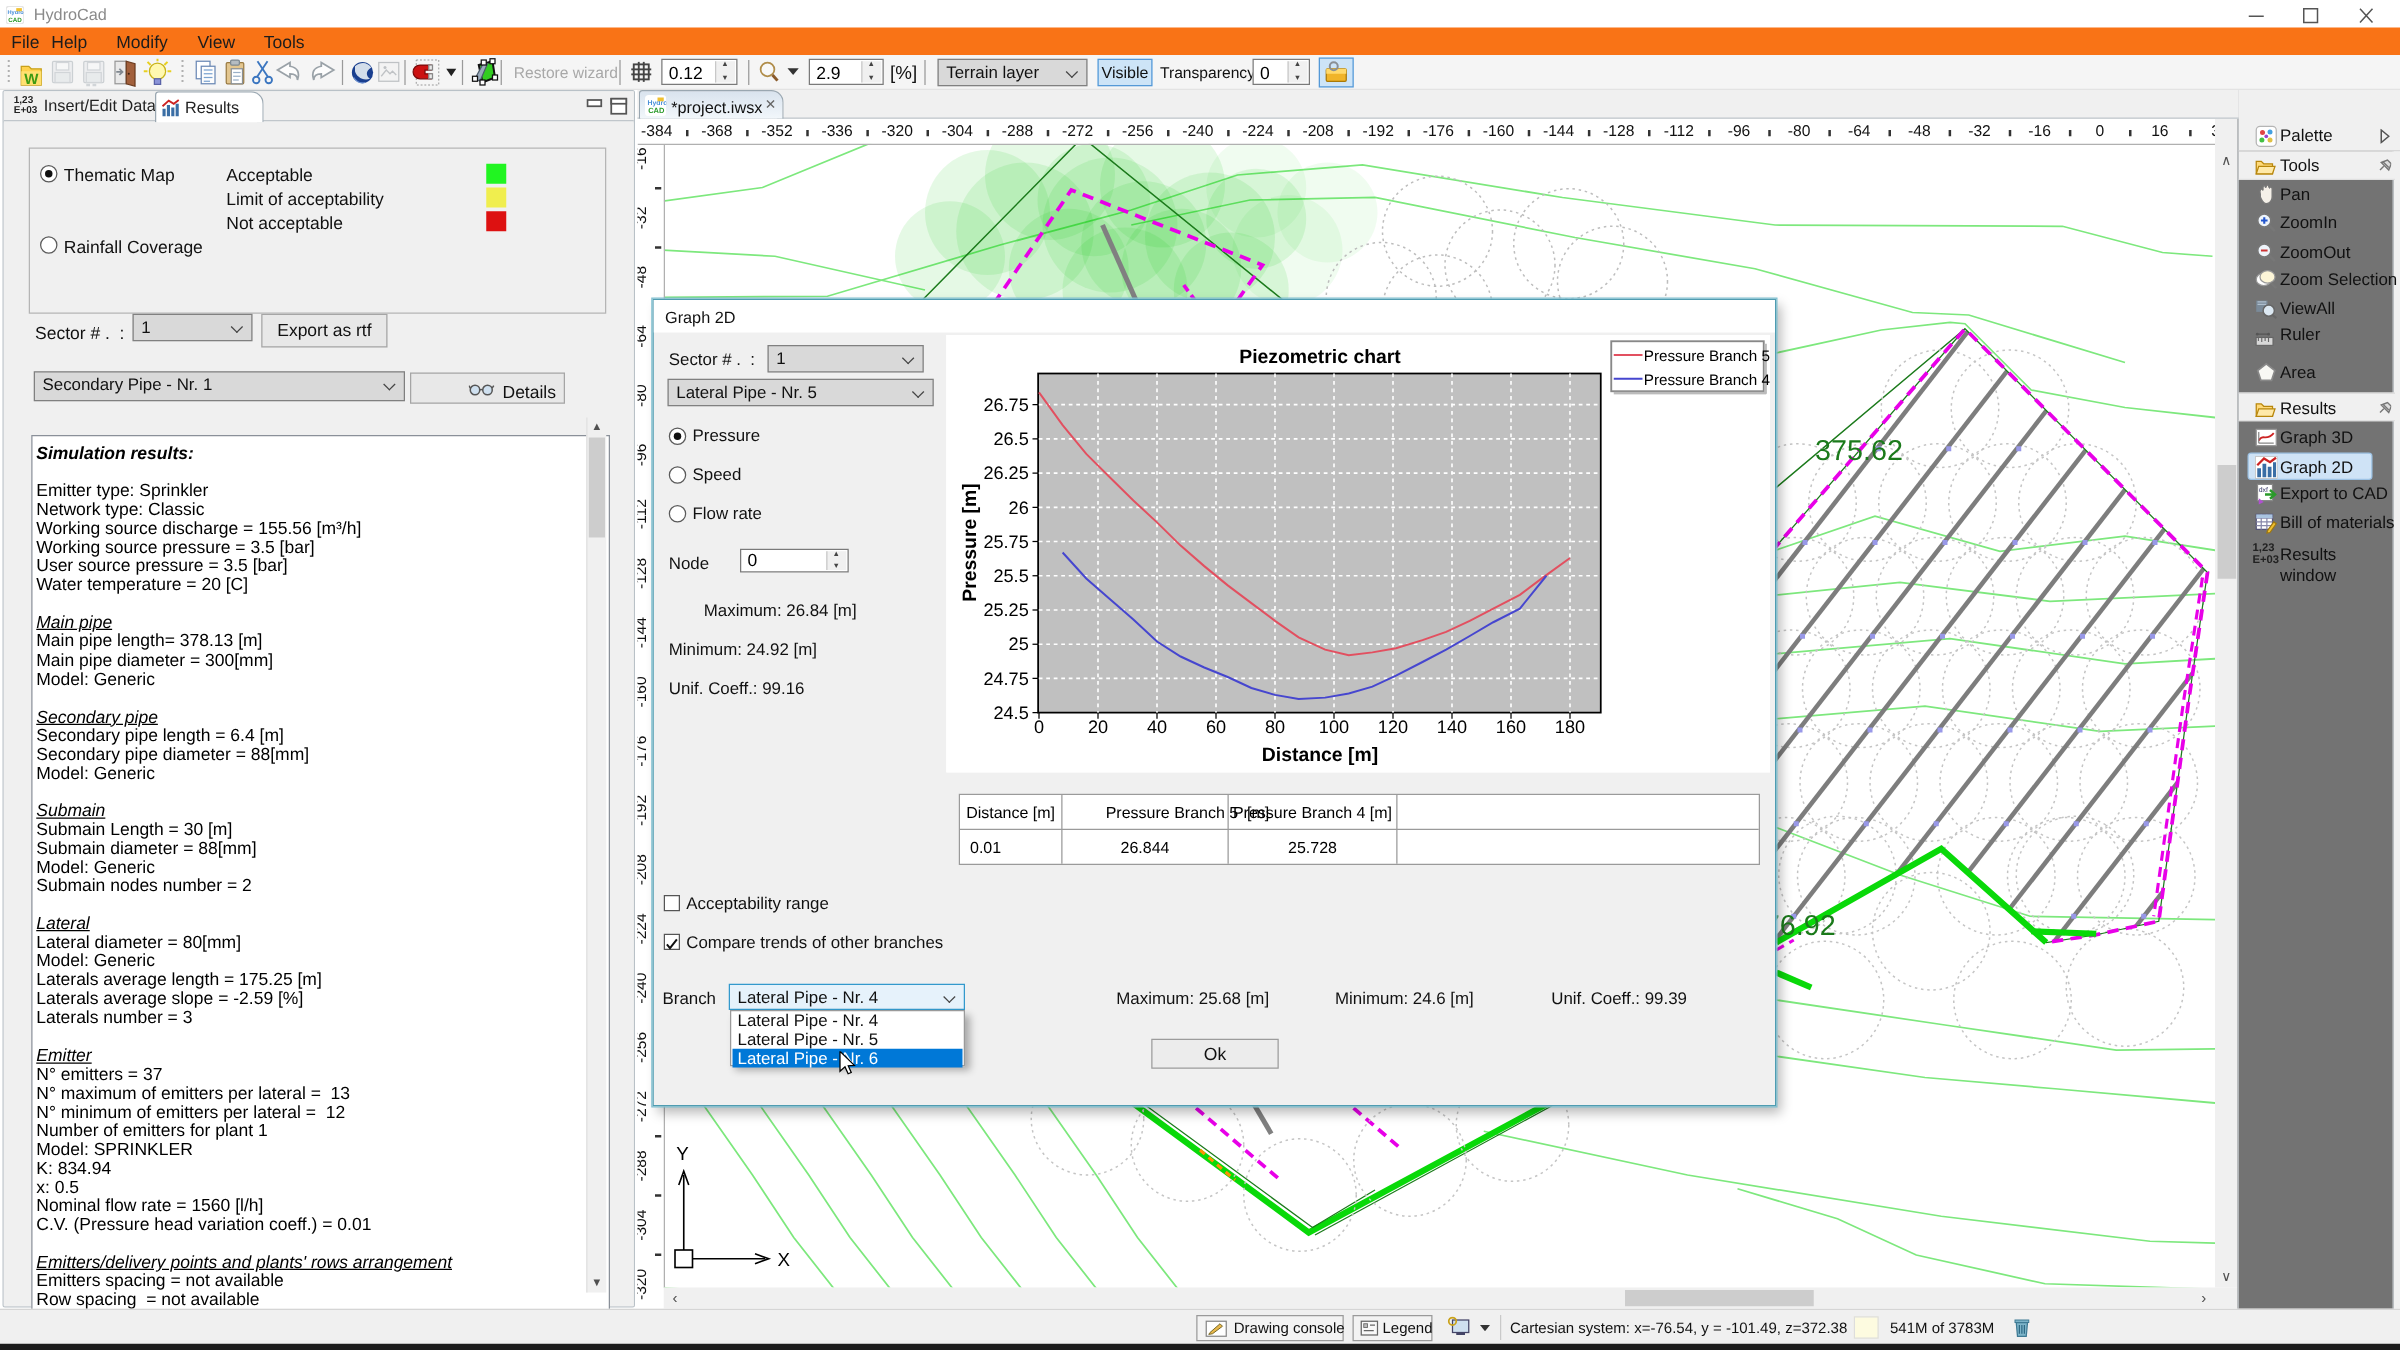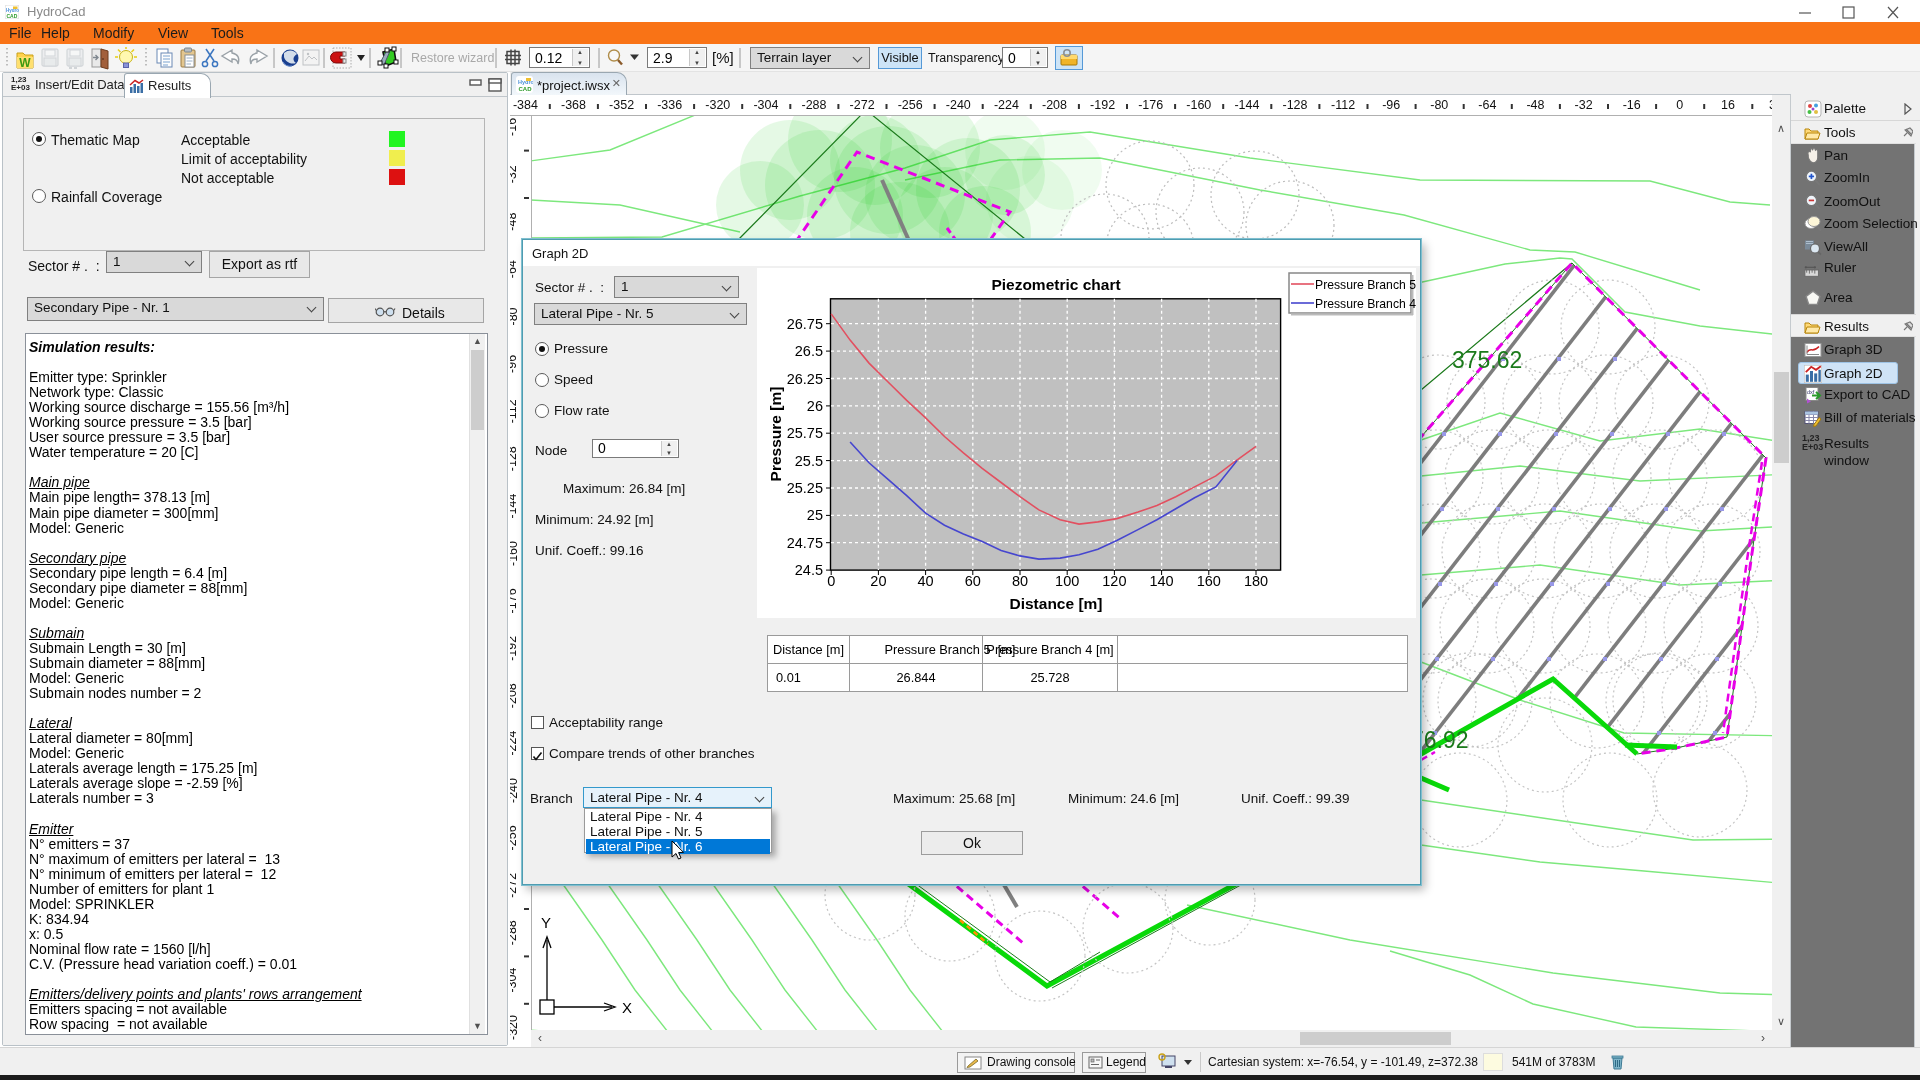--- a/index.html
+++ b/index.html
@@ -26,21 +26,21 @@
 #resultsbody { position:absolute; left:0; top:25px; width:504px; height:947px; background:#f0f0f0; }
 .gbox { position:absolute; border:1px solid #b5b5b5; }
 .radio { position:absolute; width:14px; height:14px; border:1px solid #5a5a5a; border-radius:50%; background:#fff; }
 .radio.sel:before { content:""; position:absolute; left:3px; top:3px; width:6px; height:6px; border-radius:50%; background:#111; }
 .lbl { position:absolute; font-size:14px; color:#111; white-space:nowrap; }
 .swatch { position:absolute; width:16px; height:16px; }
 .combo { position:absolute; background:#d9d9d9; border:1px solid #808080; font-size:13.5px; color:#111; }
 .combo .t { position:absolute; left:6px; top:2px; white-space:nowrap; }
 .combo .c { position:absolute; right:8px; top:6px; width:7px; height:7px; border-right:1.6px solid #444; border-bottom:1.6px solid #444; transform:rotate(45deg); }
 .btn { position:absolute; background:#e8e8e8; border:1px solid #a5a5a5; font-size:14px; color:#111; text-align:center; }
-#simresults { position:absolute; left:22px; top:235px; width:463px; height:702px; background:#fff; border:1px solid #8a9099; font-size:14px; color:#000; line-height:15.05px; padding:6px 4px 0 3px; overflow:hidden; }
+#simresults { position:absolute; left:22px; top:250px; width:463px; height:702px; background:#fff; border:1px solid #8a9099; font-size:14px; color:#000; line-height:15.05px; padding:6px 4px 0 3px; overflow:hidden; }
 #simresults .iu { font-style:italic; text-decoration:underline; }
 .vscroll { position:absolute; width:16px; background:#f0f0f0; border-left:1px solid #e0e0e0; }
 .sthumb { position:absolute; left:1px; width:13px; background:#cdcdcd; }
 .sarr { position:absolute; left:0; width:15px; height:15px; color:#505050; font-size:9px; text-align:center; line-height:15px; }
 
 #editor { left:510px; top:72px; width:1281px; height:975px; }
 
 #palette { left:1790px; top:72px; width:125px; height:975px; background:#737373; border-left:1px solid #c5cace; border-right:1px solid #c5cace; }
 #palette-right { left:1915px; top:72px; width:5px; height:975px; background:#f0f0f0; }
 .palrow { position:absolute; left:0; width:129px; height:22px; font-size:13.5px; color:#111; white-space:nowrap; }
@@ -272,21 +272,21 @@
       <div class="combo" style="left:103px; top:153px; width:96px; height:22px;">
           <span class="t">1</span>
           <span class="c"></span>
         </div>
       <div class="btn" style="left:206px; top:153px; width:101px; height:27px; line-height:25px;">Export as rtf</div>
 
       <div class="combo" style="left:24px; top:199px; width:297px; height:24px;">
           <span class="t">Secondary Pipe - Nr. 1</span>
           <span class="c"></span>
         </div>
-      <div class="btn" style="left:325px; top:200px; width:156px; height:25px; line-height:23px;">
+      <div class="btn" style="left:325px; top:200px; width:124px; height:25px; line-height:23px;">
           <svg style="position:absolute; left:46px; top:6px;" width="22" height="13" viewBox="0 0 22 13">
             <circle cx="5" cy="7" r="3.8" fill="#cfe0ef" stroke="#555" stroke-width="1.2"></circle>
             <circle cx="15" cy="7" r="3.8" fill="#cfe0ef" stroke="#555" stroke-width="1.2"></circle>
             <path d="M8.8 7 a2 2 0 0 1 2.4 0 M1.3 5.5 L0 3.5 M18.7 5.5 L20 3.5" stroke="#555" stroke-width="1.2" fill="none"></path>
           </svg>
           <span style="position:absolute; left:73px; top:3px;">Details</span>
         </div>
 
       <div id="simresults">
         <div class="bold" style="font-style:italic;">Simulation results:</div>

